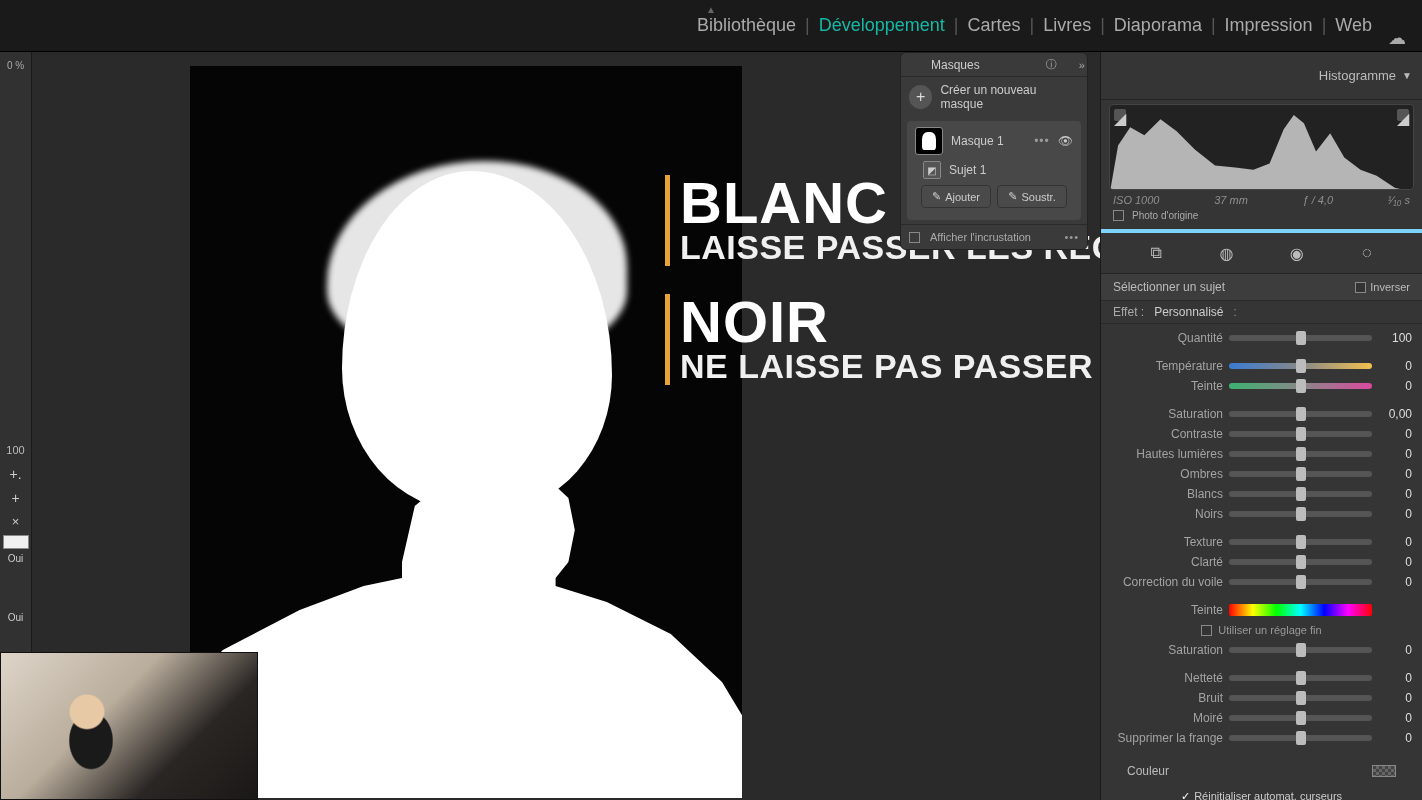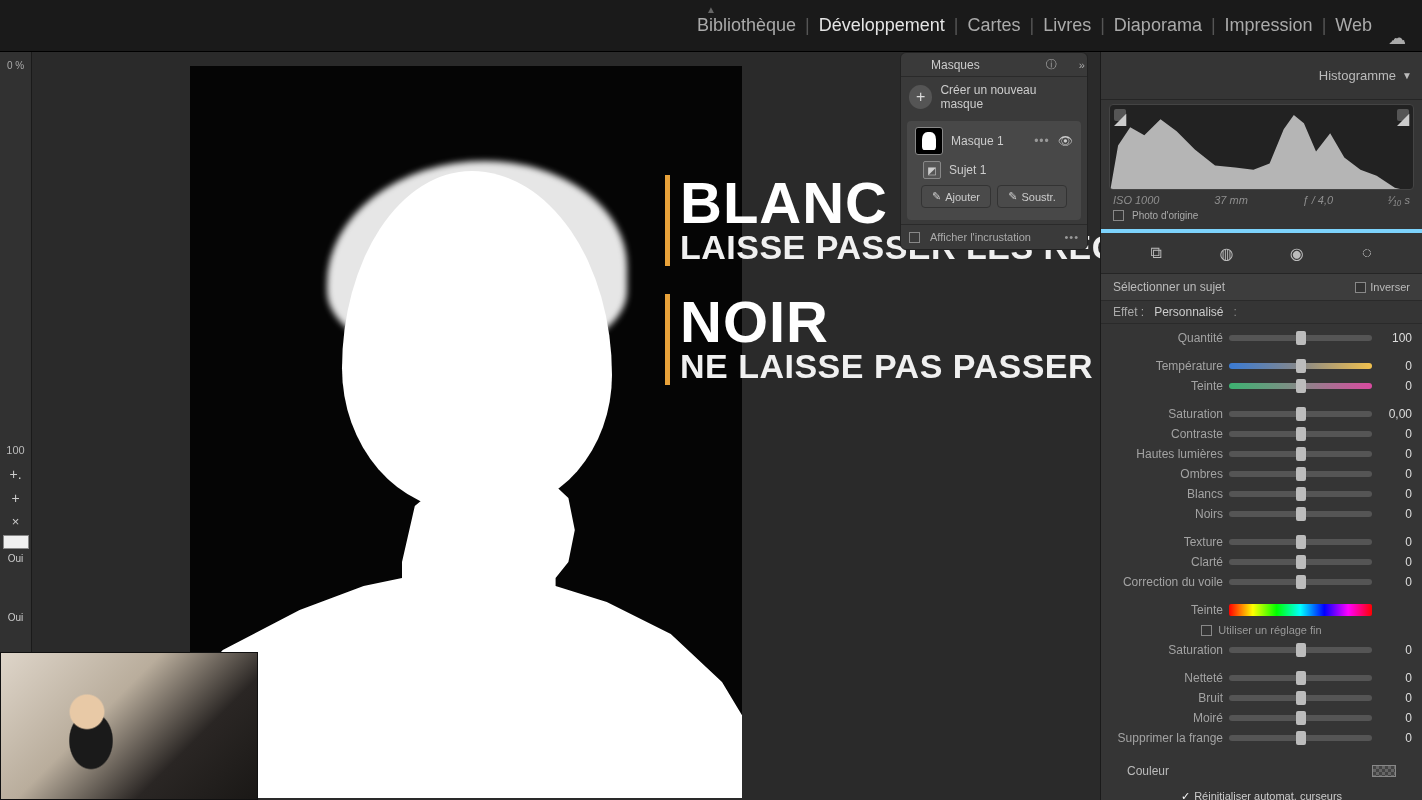--- a/index.html
+++ b/index.html
@@ -2,21 +2,21 @@
 <html><head>
 <meta charset="utf-8">
 <style>
   * { box-sizing: border-box; margin: 0; padding: 0; font-family: "Segoe UI", Arial, sans-serif; }
   body { width: 1422px; height: 800px; background: #2a2a2a; color: #ccc; overflow: hidden; position: relative; }
 
   
   .topbar { position: absolute; top: 0; left: 0; right: 0; height: 52px; background: #1a1a1a; display: flex; justify-content: flex-end; align-items: center; padding-right: 12px; gap: 8px; font-size: 18px; color: #aaa; border-bottom: 1px solid #000; }
   .topbar .nav-sep { color: #555; }
   .topbar .nav-item { padding: 2px 4px; cursor: pointer; margin-top: 24px; }
-  .topbar .nav-item.active { color: #e5e5e5; }
+  .topbar .nav-item.active { color: #14b8a6; }
   .topbar-arrow { position: absolute; left: 50%; top: 4px; transform: translateX(-50%); color: #666; font-size: 10px; }
 
   
   .leftpanel { position: absolute; left:0; top:52px; bottom:0; width:32px; background:#313131; border-right:1px solid #1a1a1a; }
   .leftpanel .zoom { position:absolute; top:8px; left:0; width:100%; text-align:center; font-size:10px; color:#aaa; }
   .leftpanel .tool { width:28px; height:22px; margin:2px auto; text-align:center; font-size:14px; color:#ccc; cursor:pointer; line-height:22px; }
   .leftpanel .tool.x { color:#ccc; font-size:13px; }
   .leftpanel .toolstack { position:absolute; top:385px; width:100%; }
   .leftpanel .oui { font-size:10px; color:#ccc; text-align:center; margin:4px 0; }
   .leftpanel .swatch { width:26px; height:14px; margin:2px auto; background:#f0f0f0; border:1px solid #888; }

